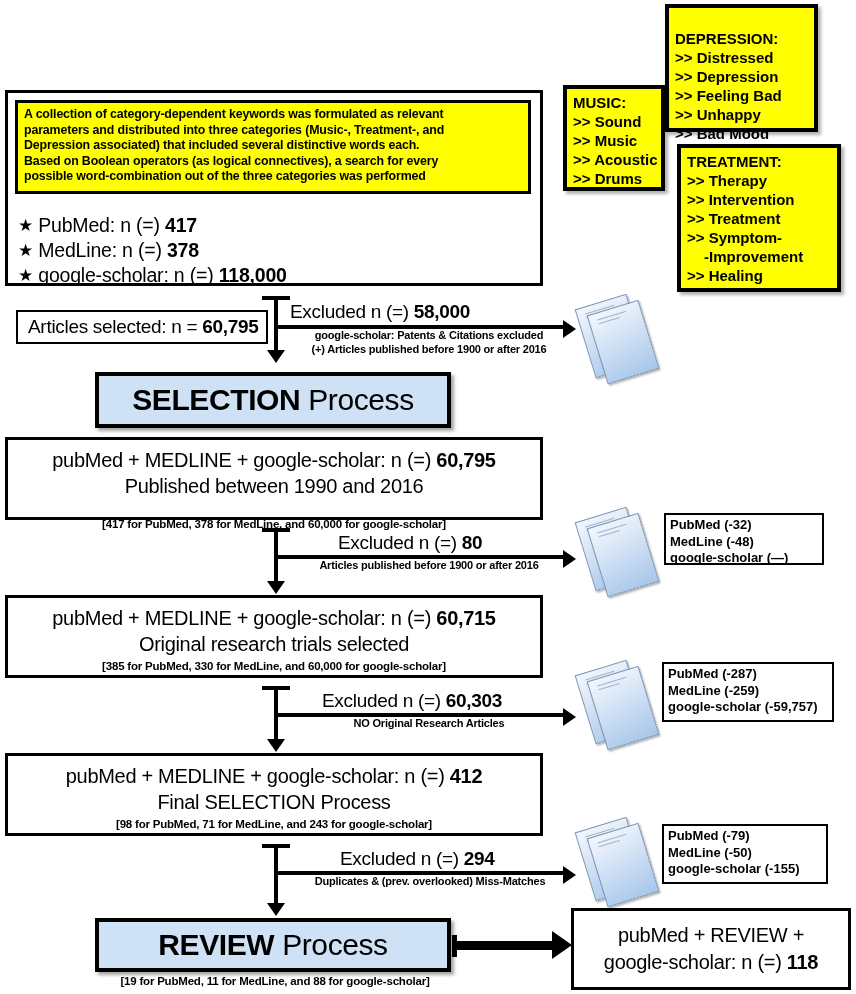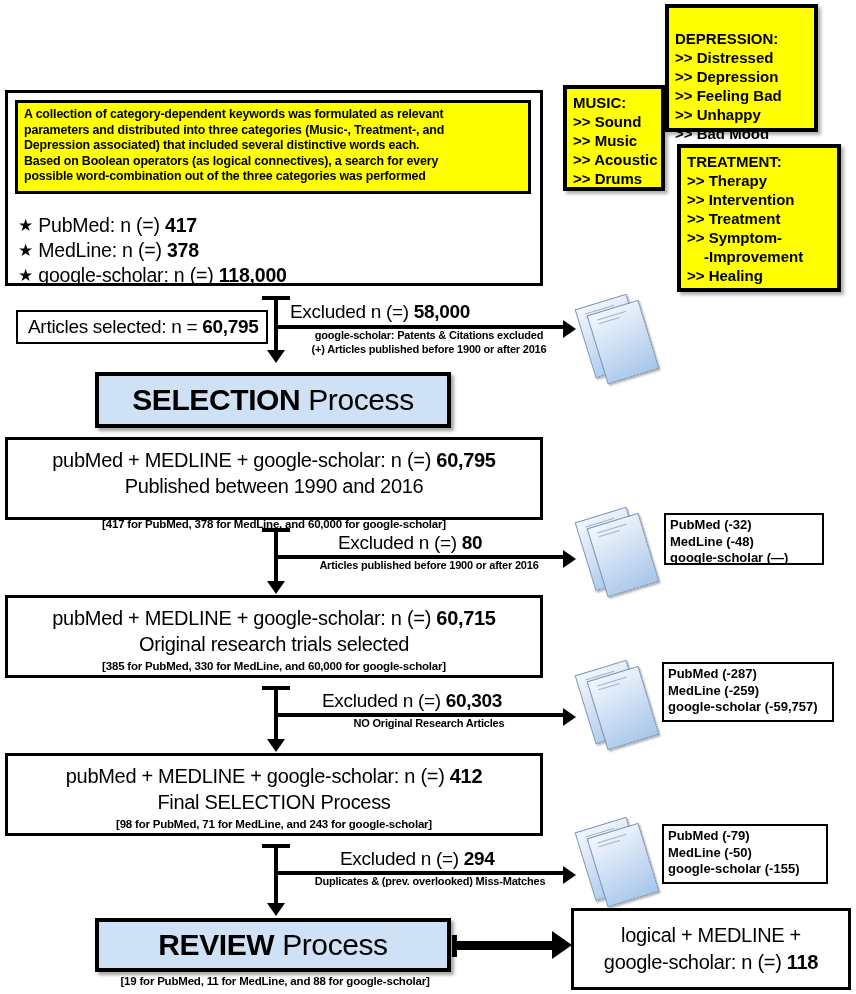--- a/index.html
+++ b/index.html
@@ -418,19 +418,19 @@
       <span class="bold">REVIEW</span><span class="light"> Process</span>
     </div>
   </div>
   <div class="abs review-sub" style="left:85px;top:975px;width:380px;">[19 for PubMed, 11 for MedLine, and 88 for google-scholar]</div>
 
   <div class="abs stub" style="left:452px;top:935px;height:22px;"></div>
   <div class="abs hline-thick" style="left:455px;top:941px;width:100px;"></div>
   <div class="abs arrow-right-thick" style="left:552px;top:931px;"></div>
 
   <div class="abs box" style="left:571px;top:908px;width:280px;height:82px;display:flex;flex-direction:column;align-items:center;justify-content:center;">
-    <div class="final-box-txt">logical + MEDLINE +</div>
+    <div class="final-box-txt">pubMed + REVIEW +</div>
     <div class="final-box-txt">
       <span>google-scholar: n (=) </span><b>118</b>
     </div>
   </div>
 
 </div>
 
 </body></html>

